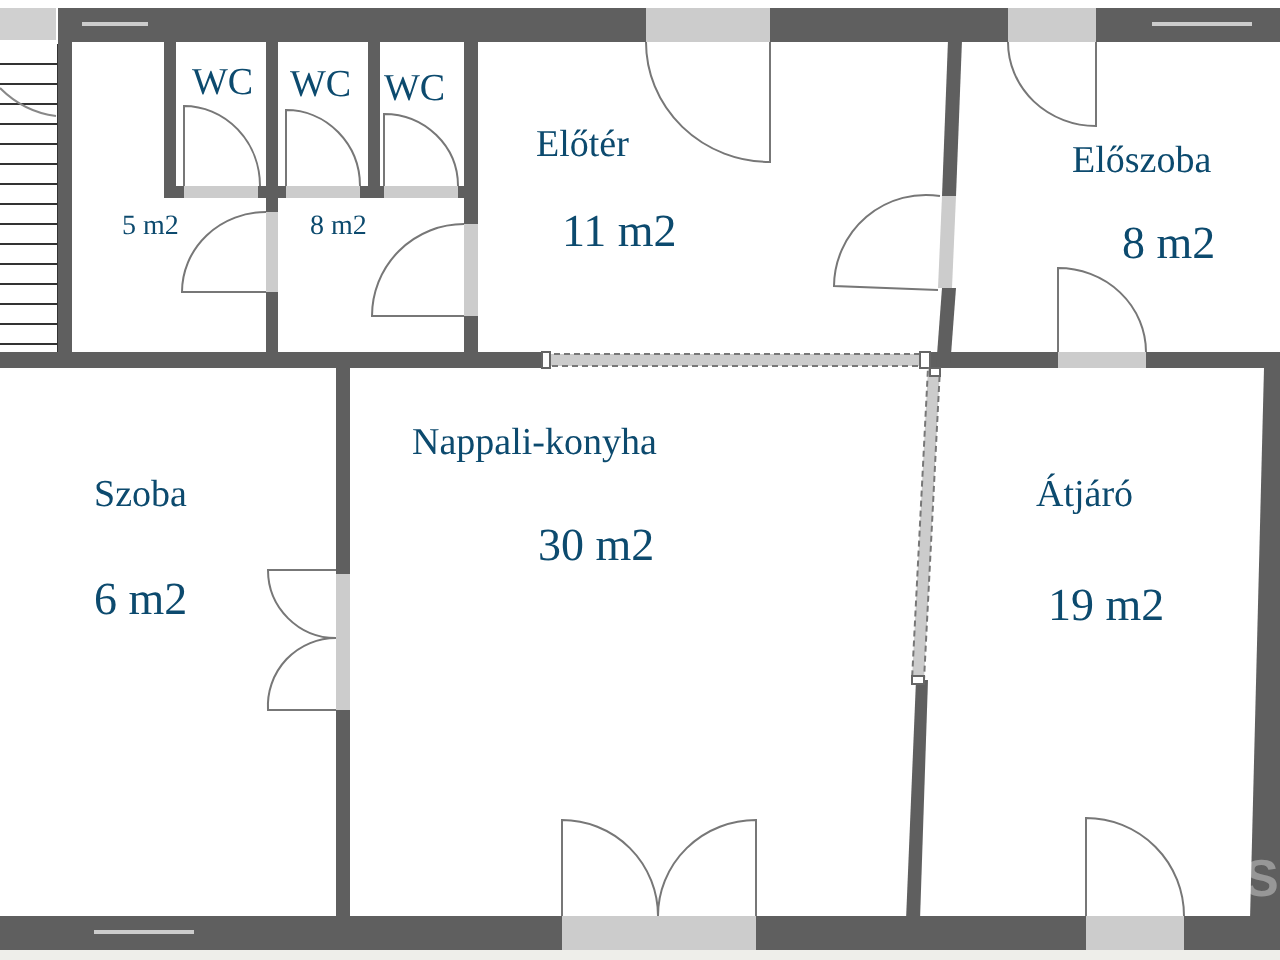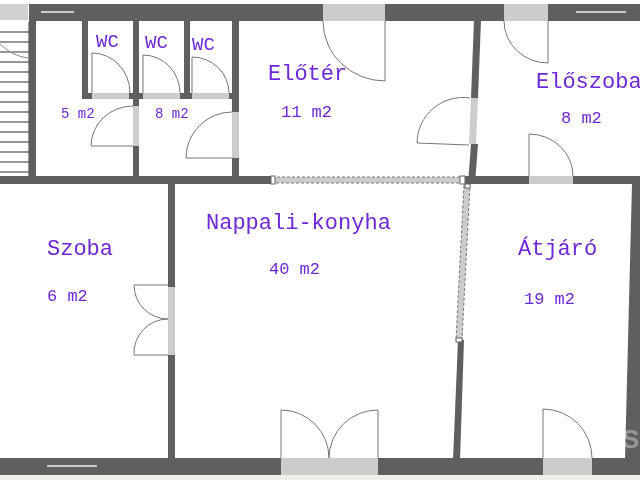--- a/index.html
+++ b/index.html
@@ -1,20 +1,20 @@
 <!DOCTYPE html>
 <html><head>
   <meta charset="utf-8">
   <style>
     html, body { margin: 0; padding: 0; background: #ffffff; }
     body { width: 640px; height: 480px; overflow: hidden; position: relative; font-family: "Liberation Serif", "DejaVu Serif", serif; }
     svg { position: absolute; left: 0; top: 0; }
-    .lbl { position: absolute; color: #6d28d9; white-space: nowrap; font-family: Liberation Mono, monospace; }
-    .name { font-size: 22px; }
-    .area { font-size: 17px; }
+    .lbl { position: absolute; color: #0c4a6e; white-space: nowrap; font-family: Liberation Serif, serif; }
+    .name { font-size: 19px; }
+    .area { font-size: 23px; }
     .wc { font-size: 19px; }
     .small { font-size: 14px; }
   </style>
 </head>
 <body>
 
 <svg width="640" height="480" viewBox="0 0 640 480">
 
   <rect x="0" y="0" width="640" height="480" fill="#ffffff"></rect>
 
@@ -161,16 +161,16 @@
 <div class="lbl name" style="left:268px; top:62px;">Előtér</div>
 <div class="lbl area" style="left:281px; top:103px;">11 m2</div>
 
 <div class="lbl name" style="left:536px; top:70px;">Előszoba</div>
 <div class="lbl area" style="left:561px; top:109px;text-align:center;">8 m2</div>
 
 <div class="lbl name" style="left:47px; top:237px;">Szoba</div>
 <div class="lbl area" style="left:47px; top:287px;">6 m2</div>
 
 <div class="lbl name" style="left:206px; top:211px;">Nappali-konyha</div>
-<div class="lbl area" style="left:269px; top:260px;">40 m2</div>
+<div class="lbl area" style="left:269px; top:260px;">30 m2</div>
 
 <div class="lbl name" style="left:518px; top:237px;">Átjáró</div>
 <div class="lbl area" style="left:524px; top:290px;">19 m2</div>
 
 </body></html>

